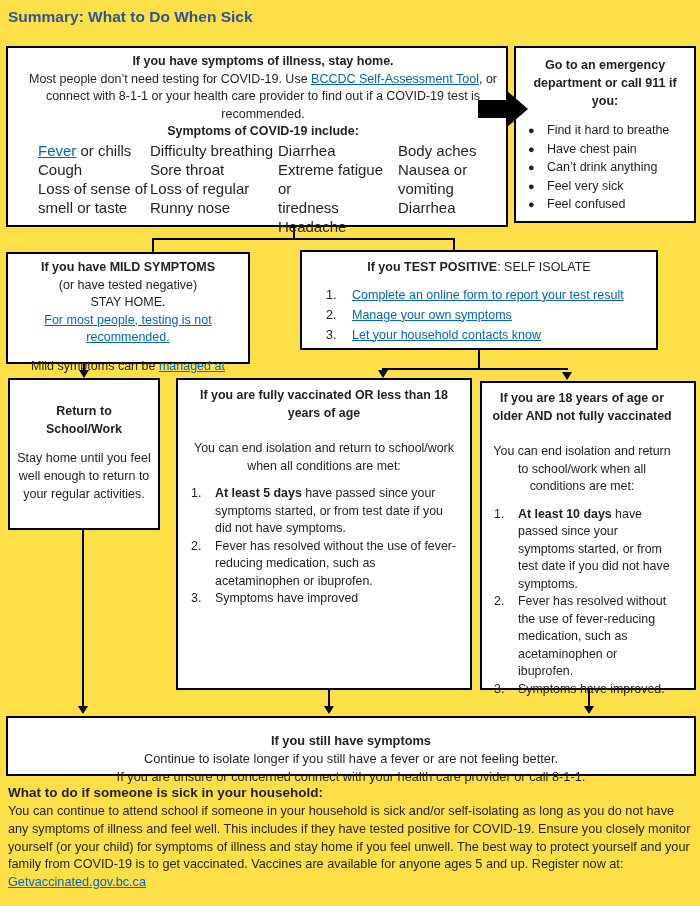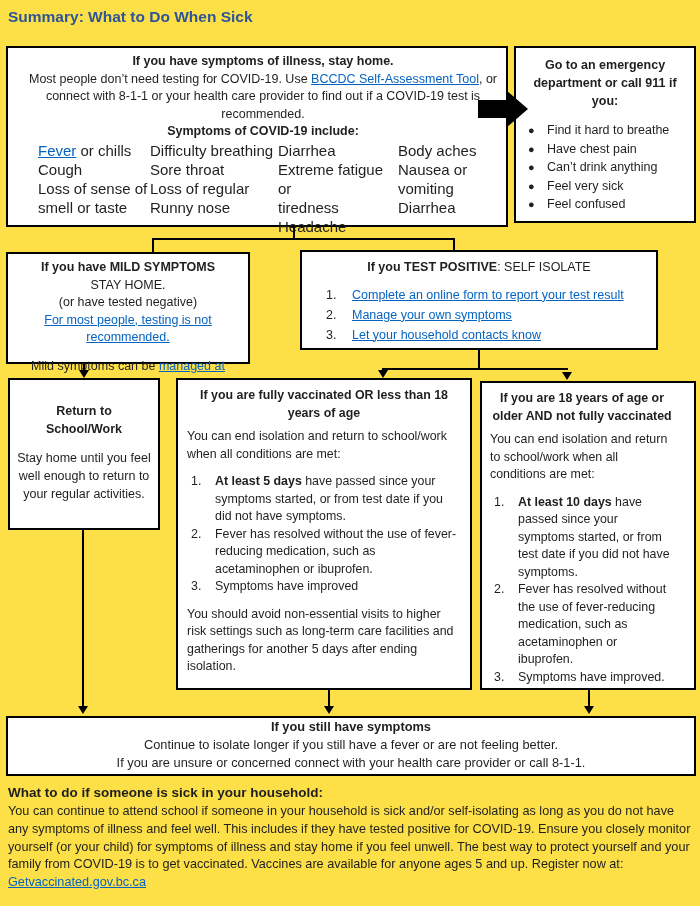--- a/index.html
+++ b/index.html
@@ -39,29 +39,29 @@
   
   .pos-box{left:300px;top:250px;width:358px;height:100px;padding:7px 10px 0 10px;font-size:12.5px;line-height:17.5px;}
   .pos-items{margin-top:8px;}
   .pos-item{display:flex;line-height:20px;}
   .num{width:26px;padding-left:14px;flex:none;}
   
   .ret-box{left:8px;top:378px;width:152px;height:152px;padding:22px 6px 0 6px;font-size:12.5px;line-height:18px;text-align:center;}
   .ret-box .body{margin-top:11px;}
   
   .vac-box{left:176px;top:378px;width:296px;height:312px;padding:7px 9px 0 9px;font-size:12.4px;line-height:17.5px;}
-  .vac-box .intro,.unv-box .intro{text-align:left;margin-top:6px;}
+  .vac-box .intro,.unv-box .intro{text-align:center;margin-top:18px;}
   .list{margin-top:10px;}
   .list-item{display:flex;}
   .list .num{width:24px;padding-left:4px;}
   .footer-note{margin-top:10px;}
   
   .unv-box{left:480px;top:381px;width:216px;height:309px;padding:7px 20px 0 8px;font-size:12.4px;line-height:17.5px;}
   
-  .still-box{left:6px;top:716px;width:690px;height:60px;padding-top:0;font-size:12.8px;line-height:18px;text-align:center;}
+  .still-box{left:6px;top:716px;width:690px;height:60px;padding-top:14px;font-size:12.8px;line-height:18px;text-align:center;}
   
   .hh-head{position:absolute;left:8px;top:785px;font-size:13.5px;font-weight:bold;}
   .hh-body{position:absolute;left:8px;top:803px;width:688px;font-size:12.7px;line-height:17.8px;}
 </style>
 </head>
 <body>
 
 <div class="canvas">
 
   <div class="title">Summary: What to Do When Sick</div>
@@ -127,22 +127,22 @@
   <div class="rarrow-rect"></div>
   <div class="rarrow-tri"></div>
 
   <div class="line" style="left:293px;top:227px;width:2px;height:11px;"></div>
   <div class="line" style="left:152px;top:238px;width:303px;height:2px;"></div>
   <div class="line" style="left:152px;top:240px;width:2px;height:12px;"></div>
   <div class="line" style="left:453px;top:240px;width:2px;height:10px;"></div>
 
   <div class="box mild-box">
     <div class="b">If you have MILD SYMPTOMS</div>
+    <div>(or have tested negative)</div>
     <div>STAY HOME.</div>
-    <div>(or have tested negative)</div>
     <div><span class="link">For most people, testing is not recommended.</span></div>
     <div class="last"><span>Mild symptoms can be </span><span class="link">managed at home</span><span>.</span></div>
   </div>
 
   <div class="box pos-box">
     <div class="ctr"><span class="b">If you TEST POSITIVE</span><span>: SELF ISOLATE</span></div>
     <div class="pos-items">
       <div class="pos-item">
           <span class="num">1.</span>
           <span class="link">Complete an online form to report your test result</span>
@@ -182,21 +182,20 @@
         </div>
       <div class="list-item">
           <span class="num">2.</span>
           <span><span class="b"></span><span>Fever has resolved without the use of fever-reducing medication, such as acetaminophen or ibuprofen.</span></span>
         </div>
       <div class="list-item">
           <span class="num">3.</span>
           <span><span class="b"></span><span>Symptoms have improved</span></span>
         </div>
     </div>
-    <div class="footer-note">You should avoid non-essential visits to higher risk settings such as long-term care facilities and gatherings for another 5 days after ending isolation.</div>
   </div>
 
   <div class="box unv-box">
     <div class="ctr b">If you are 18 years of age or older AND not fully vaccinated</div>
     <div class="intro">You can end isolation and return to school/work when all conditions are met:</div>
     <div class="list">
       <div class="list-item">
           <span class="num">1.</span>
           <span><span class="b">At least 10 days</span><span> have passed since your symptoms started, or from test date if you did not have symptoms.</span></span>
         </div>

